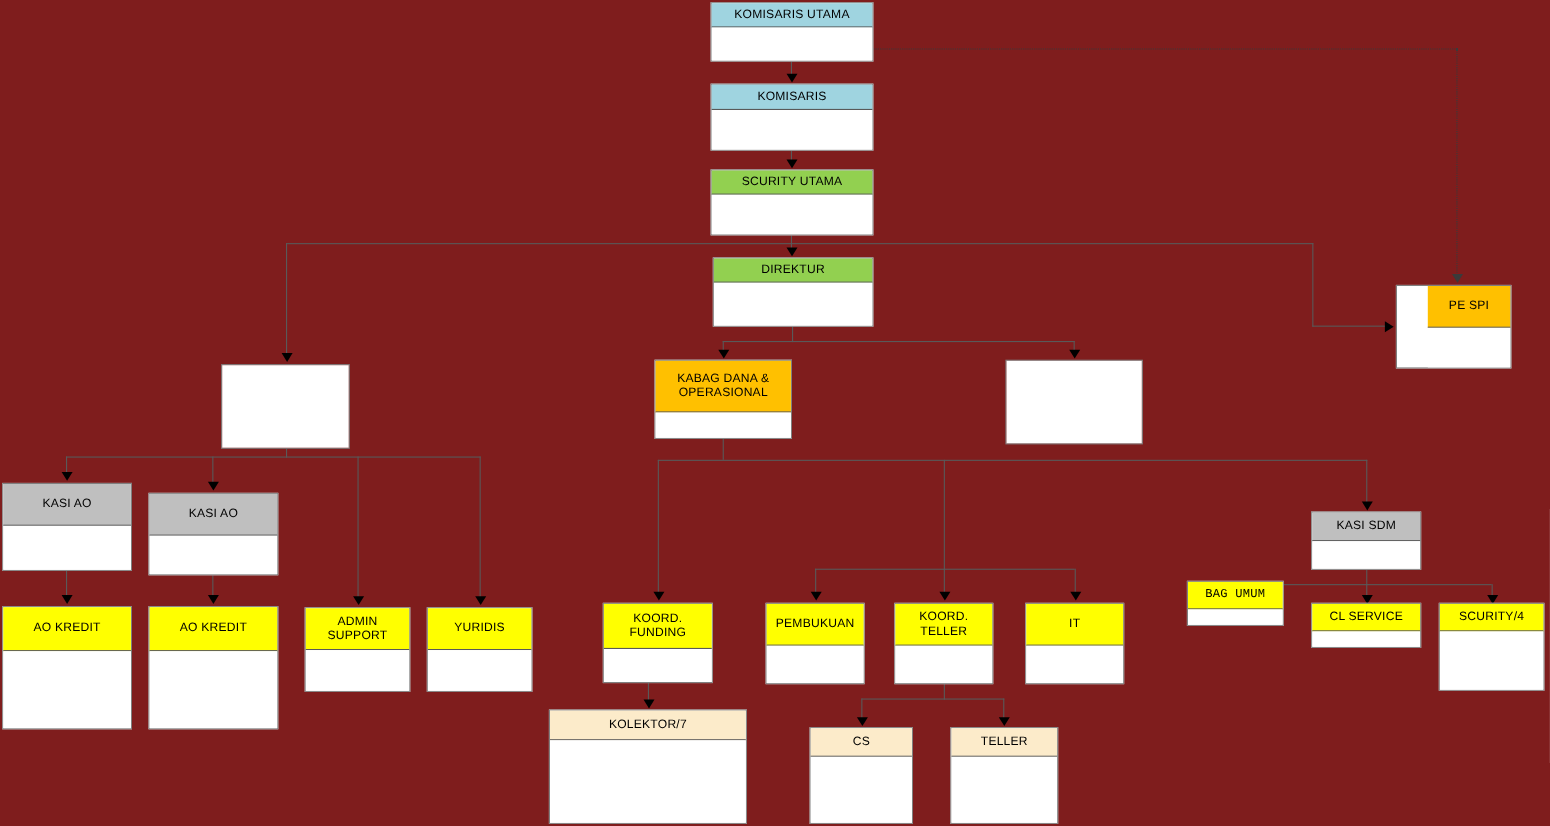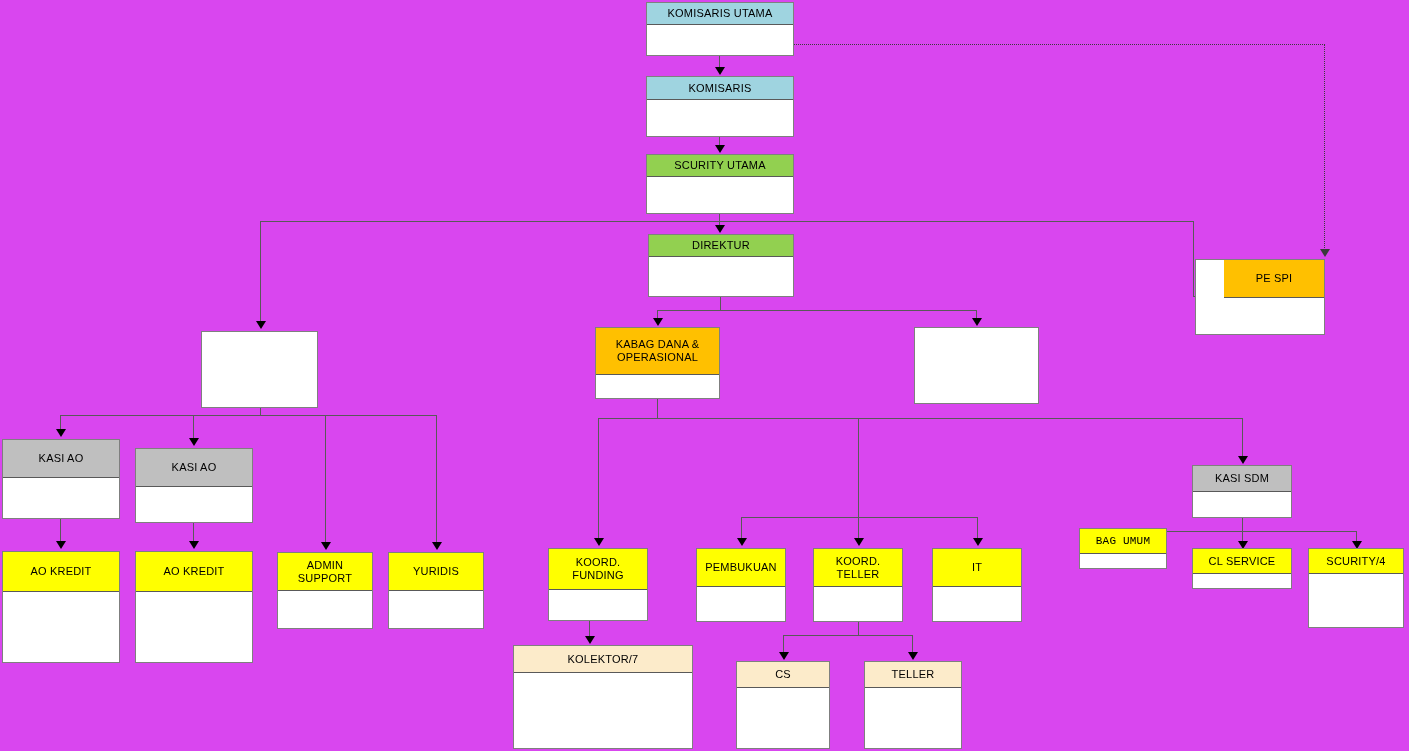--- a/index.html
+++ b/index.html
@@ -8,21 +8,21 @@
     padding: 0;
     background: #ffffff;
   }
   body {
     font-family: "Liberation Sans", sans-serif;
   }
   #chart-canvas {
     position: relative;
     width: 1409px;
     height: 751px;
-    background: #d946ef;
+    background: #7f1d1d;
     overflow: hidden;
   }
   
   .node {
     position: absolute;
     box-sizing: border-box;
     border: 1px solid #7f7f7f;
     background: #ffffff;
     display: flex;
     flex-direction: column;
@@ -192,21 +192,21 @@
         <div class="node-body"></div>
       </div>
       <div class="node" style="left: 646px; top: 154px; width: 148px; height: 60px;">
         <div class="node-header fill-green" style="height: 22px; flex: 0 0 22px;">SCURITY UTAMA</div>
         <div class="node-body"></div>
       </div>
       <div class="node" style="left: 648px; top: 234px; width: 146px; height: 63px;">
         <div class="node-header fill-green" style="height: 22px; flex: 0 0 22px;">DIREKTUR</div>
         <div class="node-body"></div>
       </div>
-      <div class="node" style="left: 1195px; top: 259px; width: 130px; height: 76px; padding-left: 28px;">
+      <div class="node" style="left: 1269px; top: 259px; width: 105px; height: 76px; padding-left: 28px;">
         <div class="node-header fill-orange" style="height: 38px; flex: 0 0 38px;">PE SPI</div>
         <div class="node-body"></div>
       </div>
       <div class="node" style="left: 201px; top: 331px; width: 117px; height: 77px;">
         <div class="node-body"></div>
       </div>
       <div class="node" style="left: 595px; top: 327px; width: 125px; height: 72px;">
         <div class="node-header fill-orange" style="height: 47px; flex: 0 0 47px;">KABAG  DANA &amp;
 OPERASIONAL</div>
         <div class="node-body"></div>
@@ -266,21 +266,21 @@
         <div class="node-body"></div>
       </div>
       <div class="node" style="left: 1192px; top: 548px; width: 100px; height: 41px;">
         <div class="node-header fill-yellow" style="height: 25px; flex: 0 0 25px;">CL SERVICE</div>
         <div class="node-body"></div>
       </div>
       <div class="node" style="left: 1308px; top: 548px; width: 96px; height: 80px;">
         <div class="node-header fill-yellow" style="height: 25px; flex: 0 0 25px;">SCURITY/4</div>
         <div class="node-body"></div>
       </div>
-      <div class="node" style="left: 499px; top: 645px; width: 180px; height: 104px; margin-left: 14px;">
+      <div class="node" style="left: 499px; top: 645px; width: 180px; height: 104px;">
         <div class="node-header fill-cream" style="height: 27px; flex: 0 0 27px;">KOLEKTOR/7</div>
         <div class="node-body"></div>
       </div>
       <div class="node" style="left: 736px; top: 661px; width: 94px; height: 88px;">
         <div class="node-header fill-cream" style="height: 26px; flex: 0 0 26px;">CS</div>
         <div class="node-body"></div>
       </div>
       <div class="node" style="left: 864px; top: 661px; width: 98px; height: 88px;">
         <div class="node-header fill-cream" style="height: 26px; flex: 0 0 26px;">TELLER</div>
         <div class="node-body"></div>

